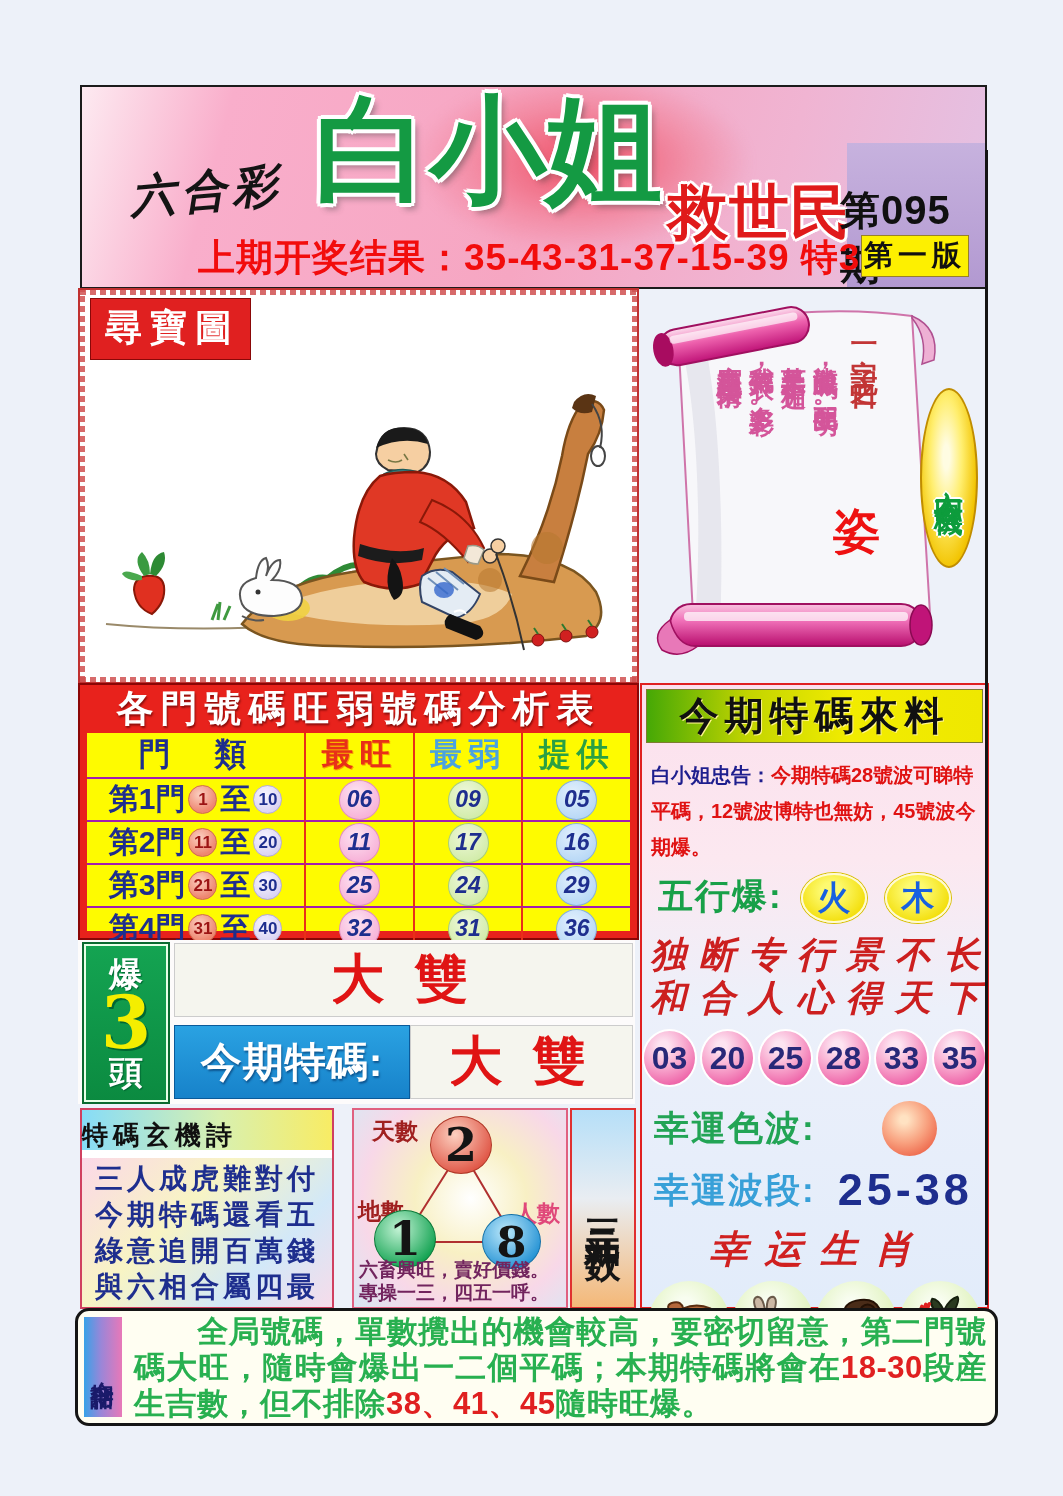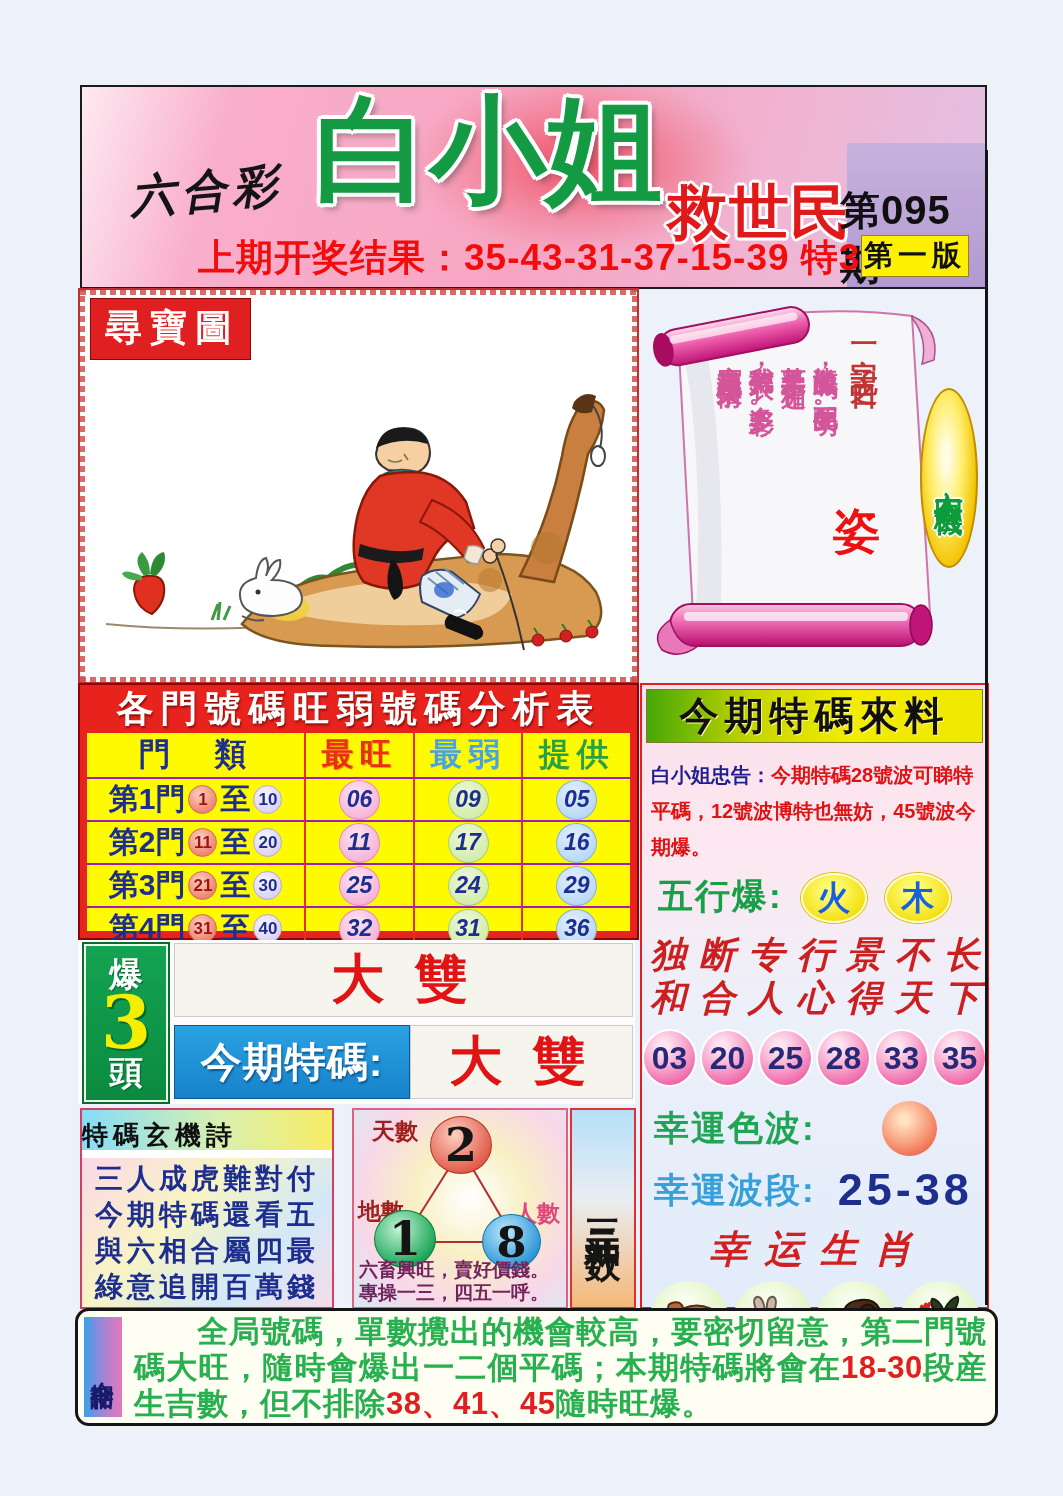--- a/index.html
+++ b/index.html
@@ -411,22 +411,22 @@
       <div class="b-label">今期特碼:</div>
       <div class="b-value">大 雙</div>
     </div>
   </section>
 
   <section class="poem">
     <div class="p-head">特碼玄機詩</div>
     <div class="p-body">
       <div>三人成虎難對付</div>
       <div>今期特碼還看五</div>
+      <div>綠意追開百萬錢</div>
       <div>與六相合屬四最</div>
-      <div>綠意追開百萬錢</div>
     </div>
   </section>
 
   <section class="triangle">
     <svg class="tri-lines" width="212" height="197" viewBox="0 0 212 197">
       <path d="M104 44 L56 120 M110 44 L156 122 M62 132 L150 132" stroke="#b03030" stroke-width="2" fill="none"></path>
     </svg>
     <span class="tlabel tl-heaven">天數</span>
     <span class="tlabel tl-earth">地數</span>
     <span class="tlabel tl-human">人數</span>

